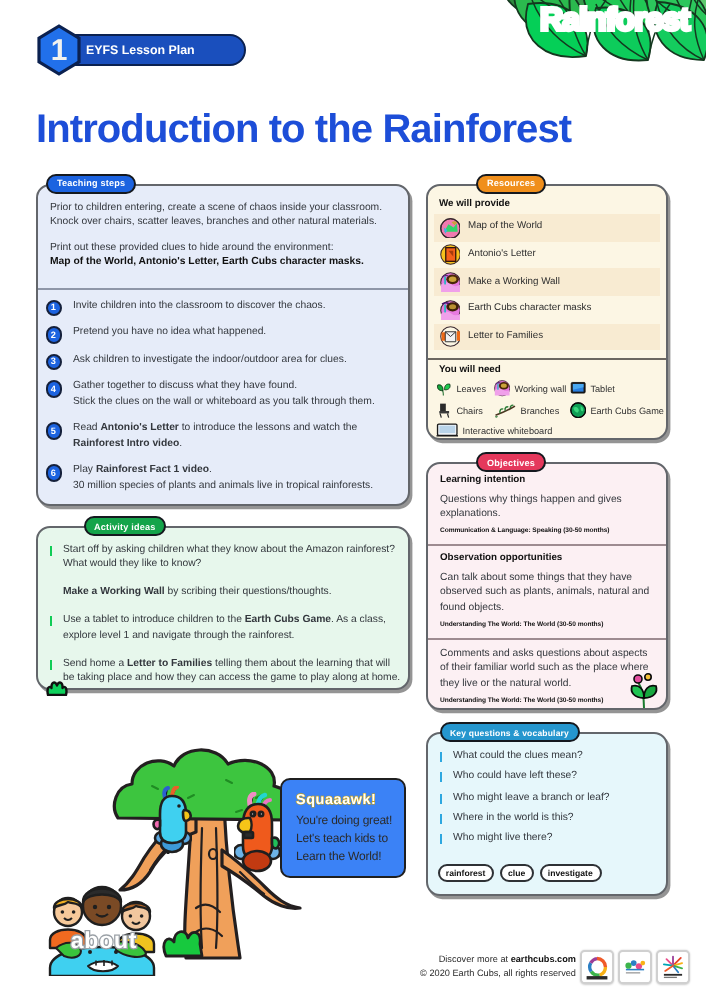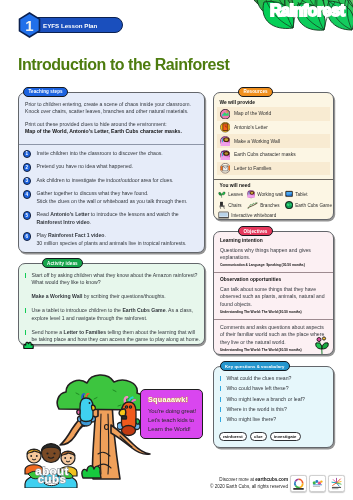--- a/index.html
+++ b/index.html
@@ -7,21 +7,21 @@
   body { font-family:"Liberation Sans", sans-serif; background:#fff; position:relative; overflow:hidden; -webkit-font-smoothing:antialiased; }
   .page { position:absolute; left:0; top:0; width:332px; height:500px; }
 
   
   .logo-wrap { position:absolute; left:249px; top:-6px; width:104px; height:42px; overflow:hidden; }
   .badge-row { position:absolute; left:18px; top:12px; height:26px; width:200px; }
   .hex { position:absolute; left:0; top:0; width:23px; height:26px; z-index:2; }
   .pill-label { position:absolute; left:11px; top:5px; height:16px; background:#1a4fbd; border:1.3px solid #0b2150;
       border-radius:8px; width:94px; padding-left:13px; display:flex; align-items:center; color:#fff;
       font-size:6.2px; font-weight:bold; letter-spacing:0; white-space:nowrap; }
-  .page-title { position:absolute; left:18px; top:54px; font-size:16px; line-height:22px; font-weight:bold; color:#4d7c0f;
+  .page-title { position:absolute; left:18px; top:54px; font-size:20px; line-height:22px; font-weight:bold; color:#1d4ed8;
       letter-spacing:-.45px; }
 
   
   .panel { position:absolute; border-radius:7px; border:1.1px solid #63666b;
       box-shadow:1.2px 1.6px 0 rgba(60,60,60,.55); }
   .tab { position:absolute; z-index:5; display:flex; align-items:center; justify-content:center;
       border-radius:9px; color:#fff; font-weight:bold; white-space:nowrap; }
 
   
   .t { font-size:5.15px; line-height:7.4px; color:#33373d; }
@@ -98,21 +98,21 @@
   .kq-bar { position:absolute; left:0; top:1px; width:1.9px; height:5px; background:#2ea8e0; }
   .kq-vocab { position:absolute; left:4.5px; bottom:6px; display:flex; gap:2.5px; }
   .vtag { border:.85px solid #2e3135; border-radius:6px; background:#fff; padding:0 3.4px; height:9px;
       display:flex; align-items:center; font-size:4.3px; font-weight:bold; color:#111; }
 
   
   .tree-art { position:absolute; left:55px; top:368px; }
   .bird { position:absolute; }
   .bird-blue { left:76px; top:393px; }
   .bird-red  { left:117px; top:396px; }
-  .speech { position:absolute; left:140px; top:389px; width:63px; height:50px; background:#d946ef;
+  .speech { position:absolute; left:140px; top:389px; width:63px; height:50px; background:#3b82f6;
       border:1.7px solid #1f1f1f; border-radius:5px; padding:5px 5px 0 7px; }
   .speech .sq { font-size:7.2px; font-weight:bold; color:#fff; letter-spacing:.3px;
       -webkit-text-stroke:.6px #caa10f; paint-order:stroke fill; margin-bottom:3px; }
   .speech .sl { font-size:6px; color:#2b2b2b; line-height:8.8px; letter-spacing:-.1px; }
 
   
   .ec-logo { position:absolute; left:22px; top:440px; width:60px; height:48px; }
   .ec-word { position:absolute; left:0; width:60px; text-align:center; color:#fff;
       font-size:11.5px; font-weight:bold; letter-spacing:.4px;
       -webkit-text-stroke:1.3px #9aa0a6; paint-order:stroke fill; }
@@ -528,21 +528,20 @@
         <path d="M3 44 C3 30 55 30 55 44 L55 48 L3 48 Z" fill="#3fd0f0"></path>
         <path d="M6 34 C11 30 16 31 18 34 C20 38 15 40 10 38 Z" fill="#3ac43c" stroke-width="1"></path>
         <path d="M36 31 C44 30 50 33 51 37 C48 40 40 38 36 35 Z" fill="#3ac43c" stroke-width="1"></path>
         <path d="M22 43 C26 40 33 40 37 43 C34 46.5 25 46.5 22 43 Z" fill="#fff" stroke-width="1"></path>
         <path d="M26 40.2 l0 2.6 M30 40 l0 3 M34 40.2 l0 2.6" stroke="#1f1f1f" stroke-width=".8"></path>
         <circle cx="23" cy="36" r="1" fill="#1f1f1f" stroke="none"></circle>
         <circle cx="36" cy="36" r="1" fill="#1f1f1f" stroke="none"></circle>
       </g>
     </svg>
     <div class="ec-word ec-w1">about</div>
-    <div class="ec-word ec-w2">cubs</div>
   </div>
 
   <div class="footer">
     <div class="f-l1">
       <span>Discover more at </span><b>earthcubs.com</b>
     </div>
     <div class="f-l2">© 2020 Earth Cubs, all rights reserved</div>
   </div>
   <div class="partner-logos">
     <div class="plogo">

